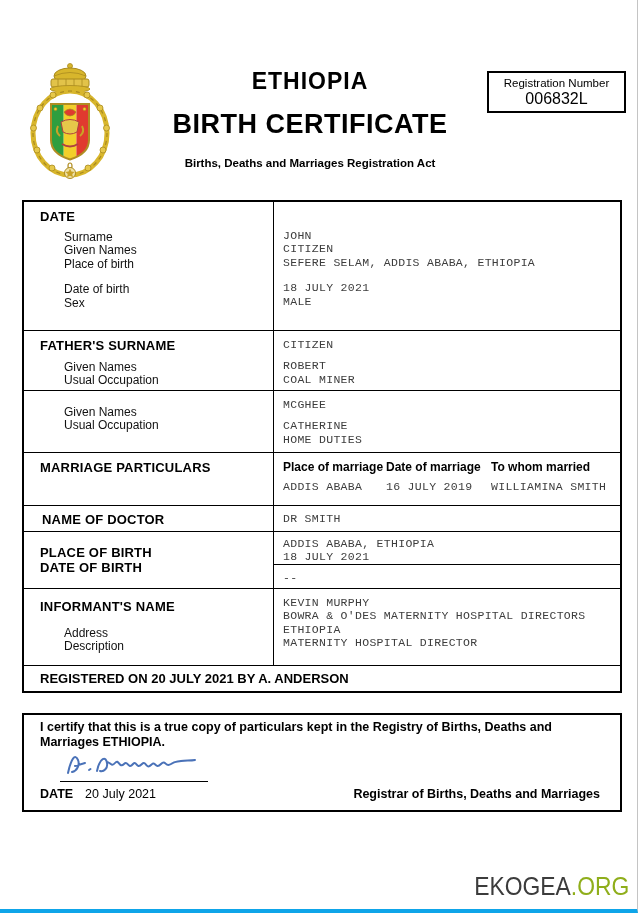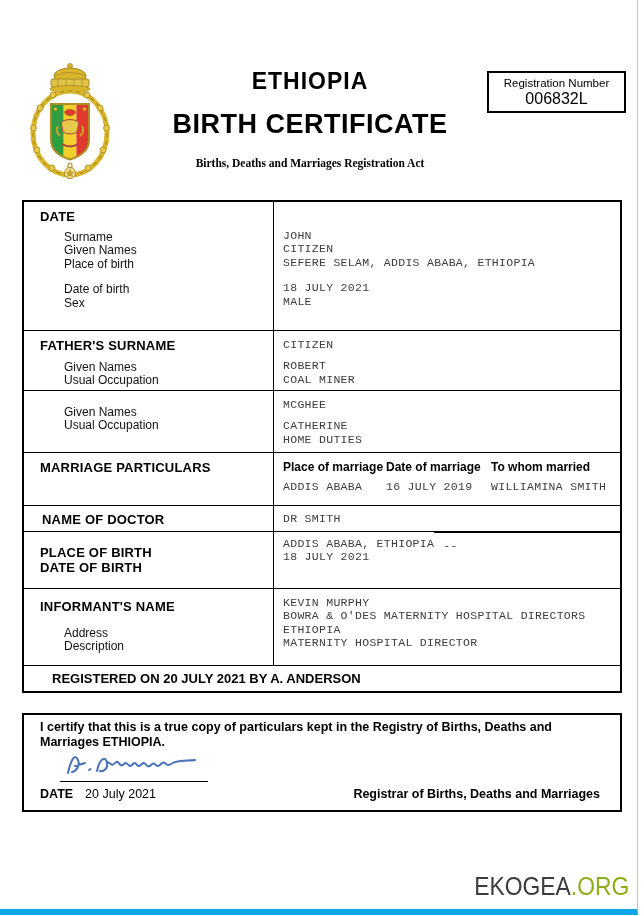--- a/index.html
+++ b/index.html
@@ -1,24 +1,24 @@
 <!DOCTYPE html>
 <html><head>
 <meta charset="utf-8">
 <style>
   html,body{margin:0;padding:0;background:#ffffff;}
   body{width:644px;height:916px;position:relative;font-family:"Liberation Sans",sans-serif;color:#000;}
   .page{position:absolute;left:0;top:0;width:637px;height:909px;background:#fff;
-        border-right:1px solid #c4c4c4;border-bottom:6px solid #0ea5e9;}
+        border-right:1px solid #c4c4c4;border-bottom:4px solid #0ea5e9;}
   
   .emblem{position:absolute;left:28px;top:62px;width:84px;height:118px;}
   .titles{position:absolute;left:115px;top:68px;width:390px;text-align:center;}
   .country{font-size:23px;font-weight:bold;letter-spacing:1px;}
   .cert-title{font-size:27px;font-weight:bold;margin-top:14px;letter-spacing:0.5px;}
-  .subtitle{font-size:11.5px;font-weight:bold;margin-top:17px;font-family:Liberation Serif, serif;}
+  .subtitle{font-size:11.5px;font-weight:bold;margin-top:17px;}
   .regbox{position:absolute;left:487px;top:71px;width:139px;height:42px;border:2px solid #000;
           box-sizing:border-box;text-align:center;padding-top:4px;}
   .regbox .lbl{font-size:11.5px;}
   .regbox .val{font-size:16px;margin-top:1px;}
   
   .maintable{position:absolute;left:22px;top:200px;width:600px;height:493px;
              border:2px solid #000;box-sizing:border-box;display:flex;flex-direction:column;}
   .trow{display:flex;flex-direction:row;box-sizing:border-box;border-top:1px solid #000;}
   .trow:first-child{border-top:none;}
   .lcell{width:250px;box-sizing:border-box;border-right:1px solid #000;padding:0 0 0 16px;}
@@ -39,24 +39,24 @@
   .pt7{padding-top:7px;}
   .pt6{padding-top:6px;}
   .indent{padding-left:24px;}
   .gap12{height:12px;}
   .gap8{height:8px;}
   .mhead{font-size:12px;font-weight:bold;}
   .mcols{display:flex;flex-direction:row;}
   .mcol1{width:103px;}
   .mcol2{width:105px;}
   .mcol3{flex:1;}
-  .birth-right{display:flex;flex-direction:row;padding:0;}
+  .birth-right{display:flex;flex-direction:column;padding:0;}
   .birth-top{padding:5px 0 0 9px;height:27px;}
   .birth-bottom{border-top:1px solid #000;padding:6px 0 0 9px;flex:1;}
-  .registered-line{font-size:13px;font-weight:bold;padding-left:28px;}
+  .registered-line{font-size:13px;font-weight:bold;padding-left:16px;}
   
   .certbox{position:absolute;left:22px;top:713px;width:600px;height:99px;border:2px solid #000;
            box-sizing:border-box;}
   .cert-text{position:absolute;left:16px;top:5px;width:566px;font-size:12.5px;font-weight:bold;line-height:15px;}
   .sig{position:absolute;left:38px;top:33px;width:150px;height:32px;}
   .sig-underline{position:absolute;left:36px;top:66px;width:148px;border-bottom:1.5px solid #000;}
   .cert-bottom{position:absolute;left:16px;right:20px;top:72px;display:flex;justify-content:space-between;font-size:12.5px;}
   .datewrap{display:flex;gap:12px;}
   .bold{font-weight:bold;}
   .visually-hidden{position:absolute;width:1px;height:1px;overflow:hidden;clip:rect(0 0 0 0);white-space:nowrap;}

